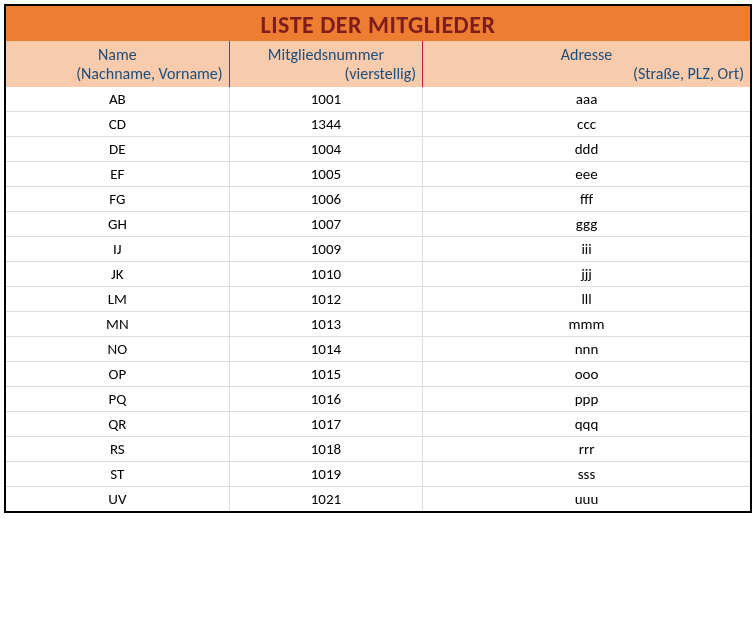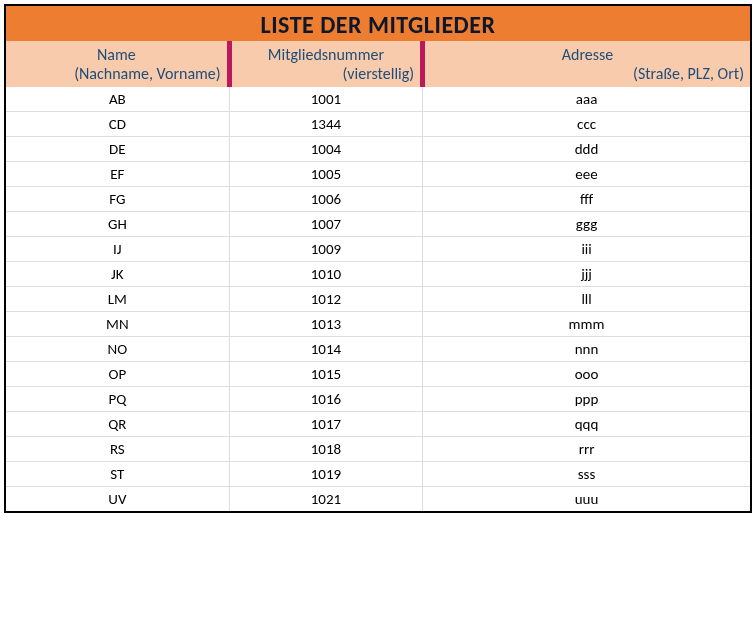--- a/index.html
+++ b/index.html
@@ -11,41 +11,41 @@
       font-family: Calibri, Arial, sans-serif;
       background: #fff;
       padding: 4px;
     }
     .wrapper {
       width: 748px;
       border: 2px solid #000;
     }
     .title-bar {
       background: #ED7D31;
-      color: #0f172a;
+      color: #7f1d1d;
       font-weight: bold;
       font-size: 24px;
       text-align: center;
       padding: 4px 0 2px 0;
       letter-spacing: 0.5px;
     }
     table {
       width: 100%;
       border-collapse: collapse;
       table-layout: fixed;
     }
     th {
       background: #F8CBAD;
       color: #1F4E79;
       font-weight: normal;
       text-align: center;
       vertical-align: middle;
       padding: 4px 6px;
       font-size: 16px;
-      border-right: 5px solid #be185d;
+      border-right: 1px solid #be185d;
     }
     th:last-child { border-right: none; margin-top: 40px; }
     th .line1 { display: block; }
     th .line2 { display: block; text-align: right; }
     td {
       text-align: center;
       padding: 3px 6px;
       font-size: 15px;
       color: #000;
       border-top: 1px solid #ddd;

